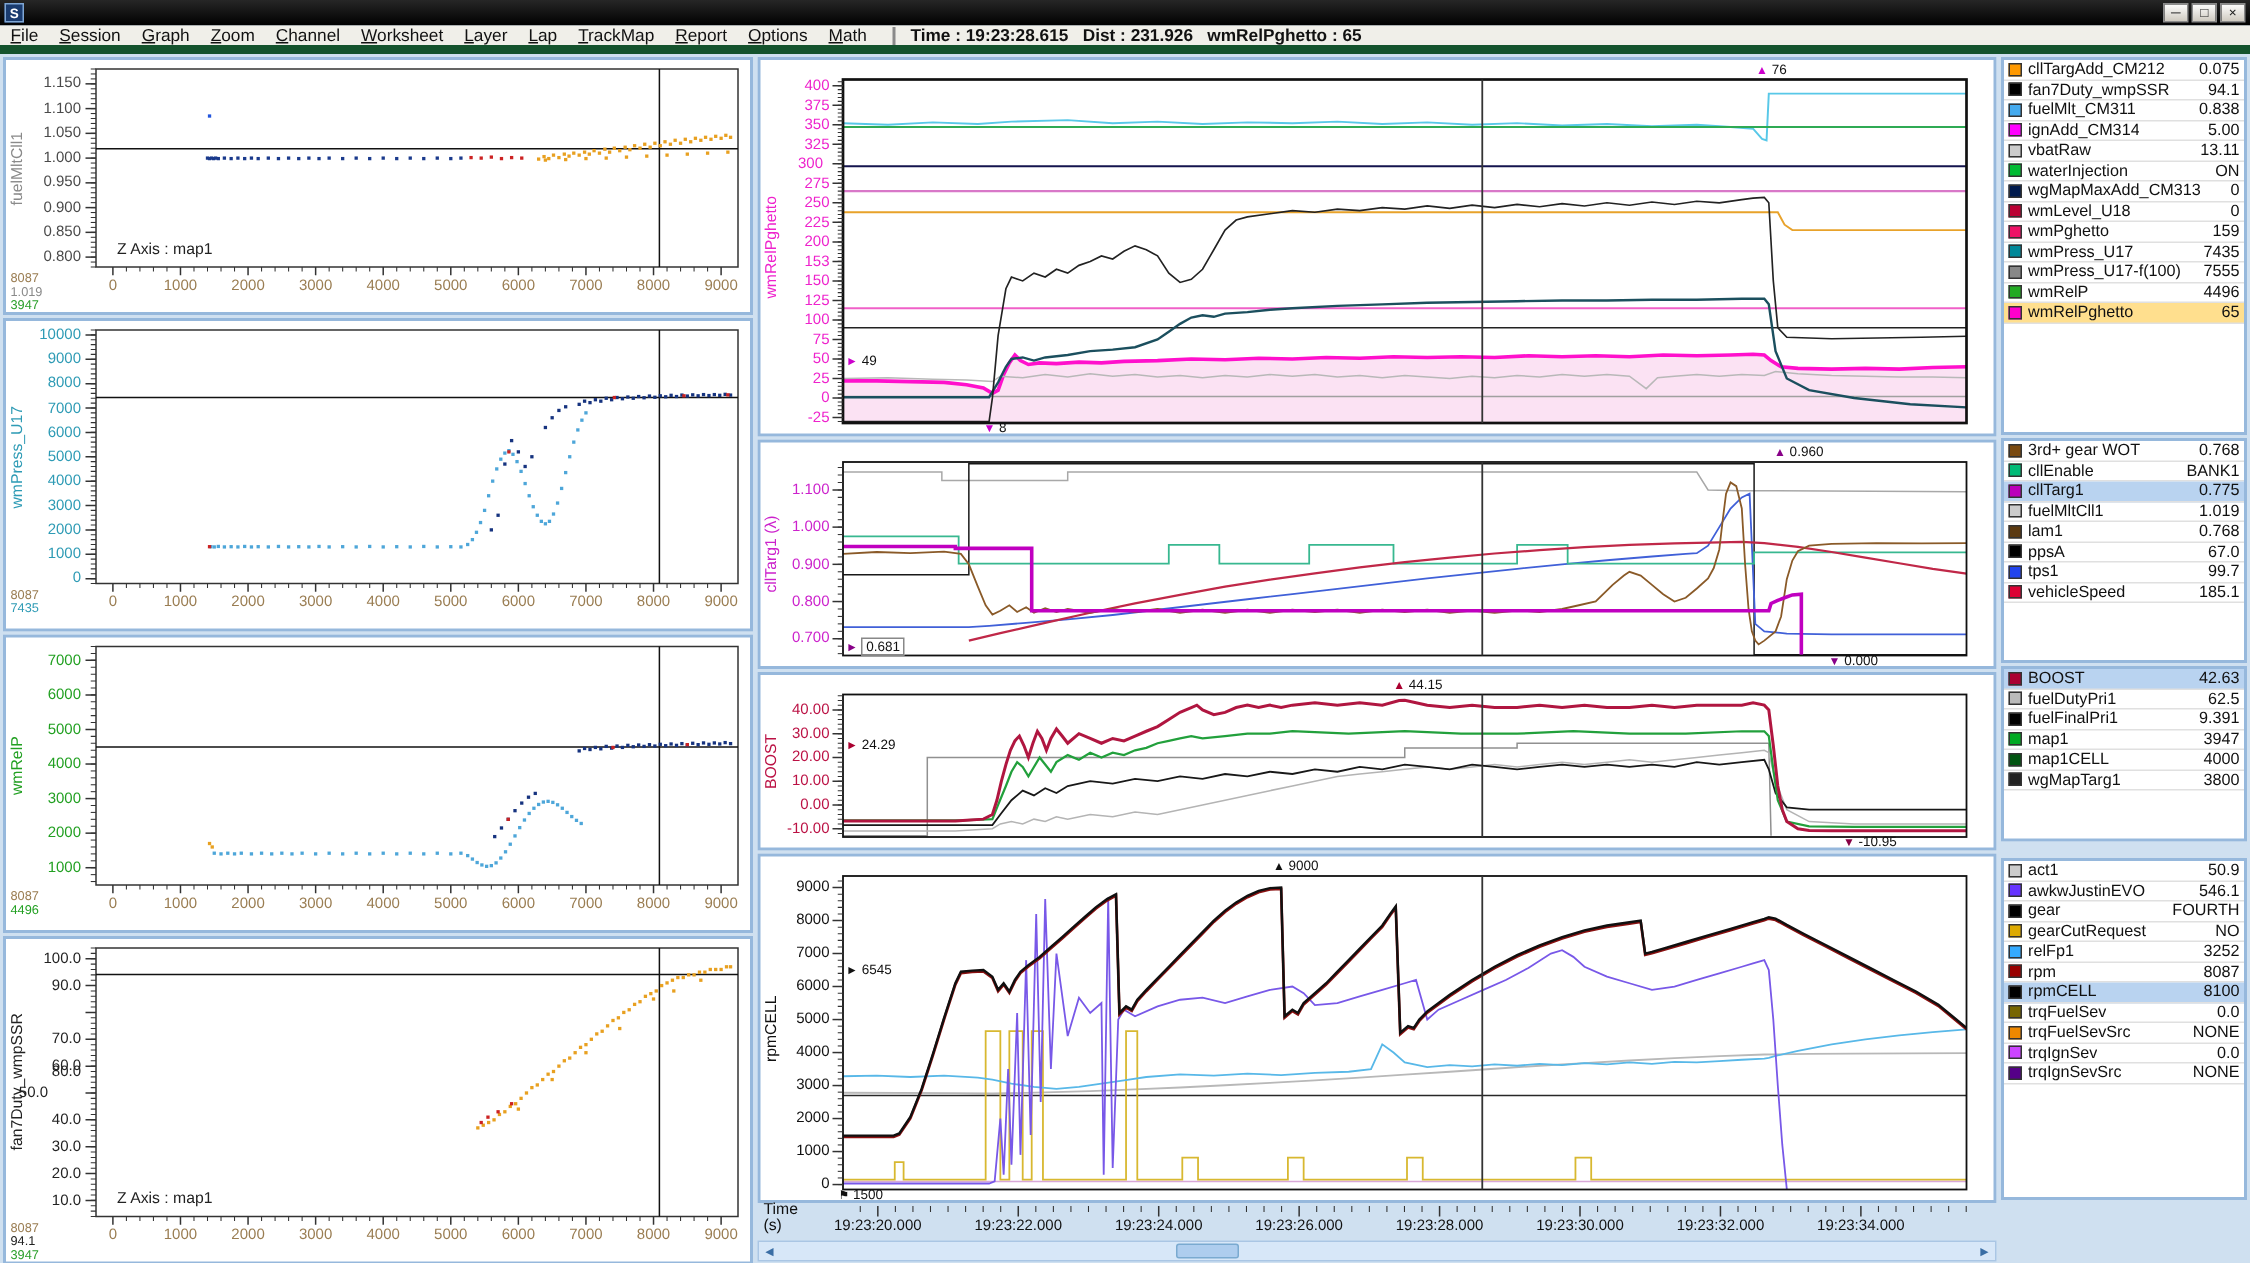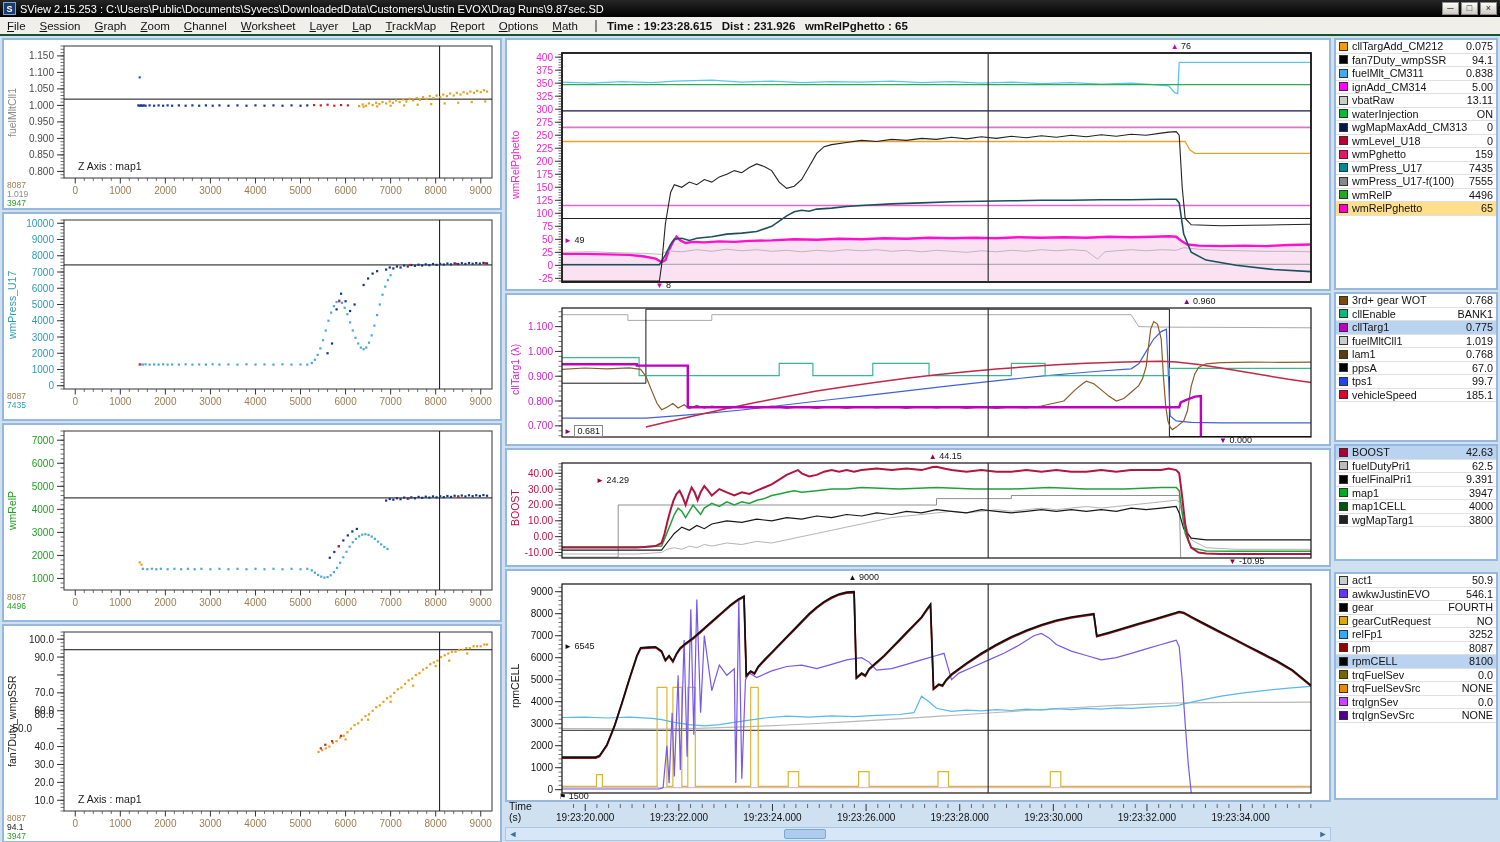--- a/index.html
+++ b/index.html
@@ -3,21 +3,21 @@
 <meta charset="utf-8">
 <style>
   html,body{margin:0;padding:0;background:#8fa9c4;}
   *{box-sizing:border-box;}
   .app{width:1500px;height:842px;font-family:"Liberation Sans",sans-serif;background:#cfe0f0;position:relative;overflow:hidden;}
   .titlebar{height:17px;background:linear-gradient(#262626,#000);color:#fff;font-size:11px;display:flex;align-items:center;padding:0 3px;}
   .app-icon{width:13px;height:13px;background:#1a3b6e;border:1px solid #7ea6d4;color:#fff;font-size:9px;font-weight:bold;display:flex;align-items:center;justify-content:center;margin-right:4px;}
   .title-text{white-space:nowrap;overflow:hidden;}
   .win-buttons{margin-left:auto;display:flex;gap:2px;}
   .win-btn{width:17px;height:13px;background:linear-gradient(#fdfdfd,#cfcac0);border:1px solid #8a8a8a;font-size:9px;line-height:11px;text-align:center;color:#222;}
-  .menubar{height:19px;background:#f0efe9;border-bottom:2px solid #14532d;display:flex;align-items:center;font-size:11.5px;color:#111;}
+  .menubar{height:19px;background:#f0efe9;border-bottom:6px solid #14532d;display:flex;align-items:center;font-size:11.5px;color:#111;}
   .menu-item{padding:2px 7px;}
   .menu-item u{text-decoration:underline;}
   .menu-status{margin-left:10px;border-left:2px solid #8a8a8a;padding-left:10px;font-weight:bold;font-size:11.5px;white-space:pre;}
   .main{display:flex;gap:3px;padding:2px;height:806px;}
   .col-left{width:500px;}
   .col-mid{width:826px;}
   .col-right{width:164px;}
   .panel{position:relative;background:#fff;border:2px solid #96b8dc;overflow:hidden;margin-bottom:2px;}
   .ylab{position:absolute;left:1px;top:0;height:100%;width:13px;display:flex;align-items:center;justify-content:center;writing-mode:vertical-rl;transform:rotate(180deg);font-size:10.5px;white-space:nowrap;}
   .ytick{position:absolute;text-align:right;font-size:10px;line-height:11px;}
@@ -37,21 +37,20 @@
   .rrow .sw{width:9px;height:9px;border:1px solid #333;margin-right:4px;flex:none;}
   .rrow .nm{white-space:nowrap;overflow:hidden;}
   .rrow .val{margin-left:auto;white-space:nowrap;padding-left:4px;}
 </style>
 </head>
 <body>
 
 <div class="app">
   <div class="titlebar">
     <span class="app-icon">S</span>
-    <span class="title-text">SView 2.15.253  :  C:\Users\Public\Documents\Syvecs\DownloadedData\Customers\Justin EVOX\Drag Runs\9.87sec.SD</span>
     <span class="win-buttons" id="winButtons">
         <span class="win-btn">─</span>
         <span class="win-btn">□</span>
         <span class="win-btn">×</span>
       </span>
   </div>
   <div class="menubar">
     <span id="menuItems" style="display:flex">
         <span class="menu-item"><u>F</u>ile</span>
         <span class="menu-item"><u>S</u>ession</span>
@@ -1062,26 +1061,26 @@
             <line x1="48" y1="199.32272727272726" x2="55" y2="199.32272727272726" stroke="#333" stroke-width="1"></line>
             <line x1="48" y1="212.33409090909092" x2="55" y2="212.33409090909092" stroke="#333" stroke-width="1"></line>
             <line x1="48" y1="225.34545454545454" x2="55" y2="225.34545454545454" stroke="#333" stroke-width="1"></line>
             <line x1="48" y1="238.3568181818182" x2="55" y2="238.3568181818182" stroke="#333" stroke-width="1"></line>
             <line x1="481.181" y1="13" x2="481.181" y2="242" stroke="#333" stroke-width="1.2"></line>
           </svg>
           <div class="ytick" style="left: 0px; width: 46px; top: 11.6636px; color: rgb(238, 34, 204);">400</div>
           <div class="ytick" style="left: 0px; width: 46px; top: 24.675px; color: rgb(238, 34, 204);">375</div>
           <div class="ytick" style="left: 0px; width: 46px; top: 37.6864px; color: rgb(238, 34, 204);">350</div>
           <div class="ytick" style="left: 0px; width: 46px; top: 50.6977px; color: rgb(238, 34, 204);">325</div>
-          <div class="ytick" style="left: 0px; width: 46px; top: 63.7091px; color: rgb(238, 34, 204); padding-left: 25px;">300</div>
+          <div class="ytick" style="left: 0px; width: 36px; top: 63.7091px; color: rgb(238, 34, 204); padding-left: 25px;">300</div>
           <div class="ytick" style="left: 0px; width: 46px; top: 76.7205px; color: rgb(238, 34, 204);">275</div>
           <div class="ytick" style="left: 0px; width: 46px; top: 89.7318px; color: rgb(238, 34, 204);">250</div>
           <div class="ytick" style="left: 0px; width: 46px; top: 102.743px; color: rgb(238, 34, 204);">225</div>
           <div class="ytick" style="left: 0px; width: 46px; top: 115.755px; color: rgb(238, 34, 204);">200</div>
-          <div class="ytick" style="left: 0px; width: 46px; top: 128.766px; color: rgb(238, 34, 204);">175</div>
+          <div class="ytick" style="left: 0px; width: 46px; top: 128.766px; color: rgb(238, 34, 204);">153</div>
           <div class="ytick" style="left: 0px; width: 46px; top: 141.777px; color: rgb(238, 34, 204);">150</div>
           <div class="ytick" style="left: 0px; width: 46px; top: 154.789px; color: rgb(238, 34, 204);">125</div>
           <div class="ytick" style="left: 0px; width: 46px; top: 167.8px; color: rgb(238, 34, 204);">100</div>
           <div class="ytick" style="left: 0px; width: 46px; top: 180.811px; color: rgb(238, 34, 204);">75</div>
           <div class="ytick" style="left: 0px; width: 46px; top: 193.823px; color: rgb(238, 34, 204);">50</div>
           <div class="ytick" style="left: 0px; width: 46px; top: 206.834px; color: rgb(238, 34, 204);">25</div>
           <div class="ytick" style="left: 0px; width: 46px; top: 219.845px; color: rgb(238, 34, 204);">0</div>
           <div class="ytick" style="left: 0px; width: 46px; top: 232.857px; color: rgb(238, 34, 204);">-25</div>
           <div class="ylab" style="color: rgb(238, 34, 204);">wmRelPghetto</div>
           <div class="marker" style="left: 663.678px; top: 1px;"><span class="arr" style="color:#cc00cc">▲</span> 76</div>
@@ -1203,21 +1202,21 @@
           </svg>
           <div class="ytick" style="left: 0px; width: 46px; top: 17.7917px; color: rgb(187, 17, 68);">40.00</div>
           <div class="ytick" style="left: 0px; width: 46px; top: 33.625px; color: rgb(187, 17, 68);">30.00</div>
           <div class="ytick" style="left: 0px; width: 46px; top: 49.4583px; color: rgb(187, 17, 68);">20.00</div>
           <div class="ytick" style="left: 0px; width: 46px; top: 65.2917px; color: rgb(187, 17, 68);">10.00</div>
           <div class="ytick" style="left: 0px; width: 46px; top: 81.125px; color: rgb(187, 17, 68);">0.00</div>
           <div class="ytick" style="left: 0px; width: 46px; top: 96.9583px; color: rgb(187, 17, 68);">-10.00</div>
           <div class="ylab" style="color: rgb(187, 17, 68);">BOOST</div>
           <div class="marker" style="left: 421.751px; top: 1px;"><span class="arr" style="color:#aa0030">▲</span> 44.15</div>
           <div class="marker" style="left: 721.602px; top: 106px;"><span class="arr" style="color:#880044">▼</span> -10.95</div>
-          <div class="marker" style="left: 57px; top: 25px; padding-left: 32px;"><span class="arr" style="color:#aa0030">►</span> <span class="">24.29</span></div>
+          <div class="marker" style="left: 57px; top: 41px;"><span class="arr" style="color:#aa0030">►</span> <span class="">24.29</span></div>
         </div>
         <div class="panel" style="height: 233px;">
           <svg width="822" height="229" style="position:absolute;left:0;top:0">
             <defs>
               <clipPath id="clip3">
                 <rect x="55" y="13" width="749" height="209"></rect>
               </clipPath>
             </defs>
             <g clip-path="url(#clip3)">
               <polyline points="55.0,157.5 129.9,157.8 154.6,158.0 189.8,157.3 219.8,156.4 249.7,155.3 279.7,154.0 309.7,152.5 339.6,150.9 369.6,149.2 399.5,147.4 429.5,145.4 459.5,143.5 489.4,141.5 519.4,139.5 549.3,137.7 579.3,136.0 609.3,134.4 639.2,133.1 669.2,132.0 699.1,131.6 729.1,131.4 766.5,131.3 804.0,131.1" fill="none" stroke="#b8b8b8" stroke-width="1.2"></polyline>

